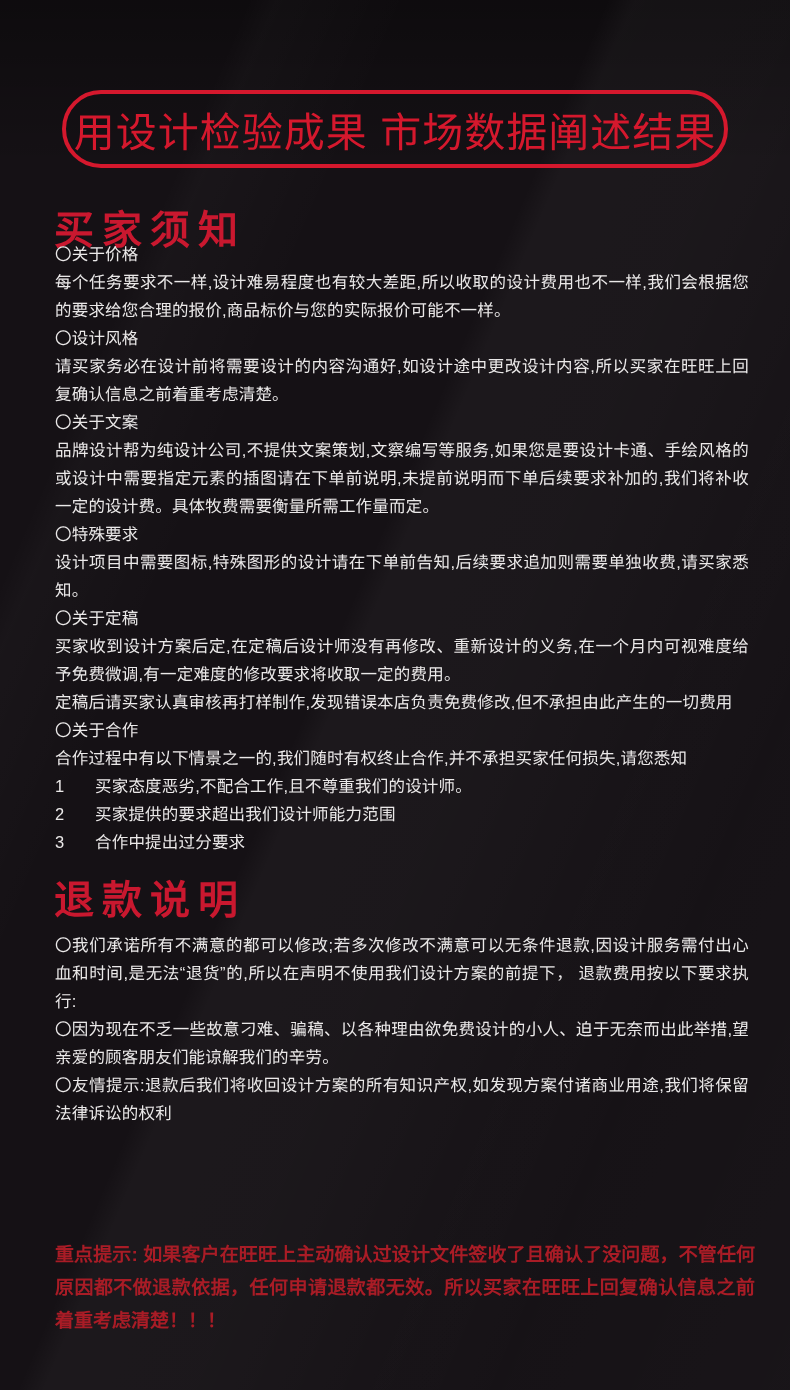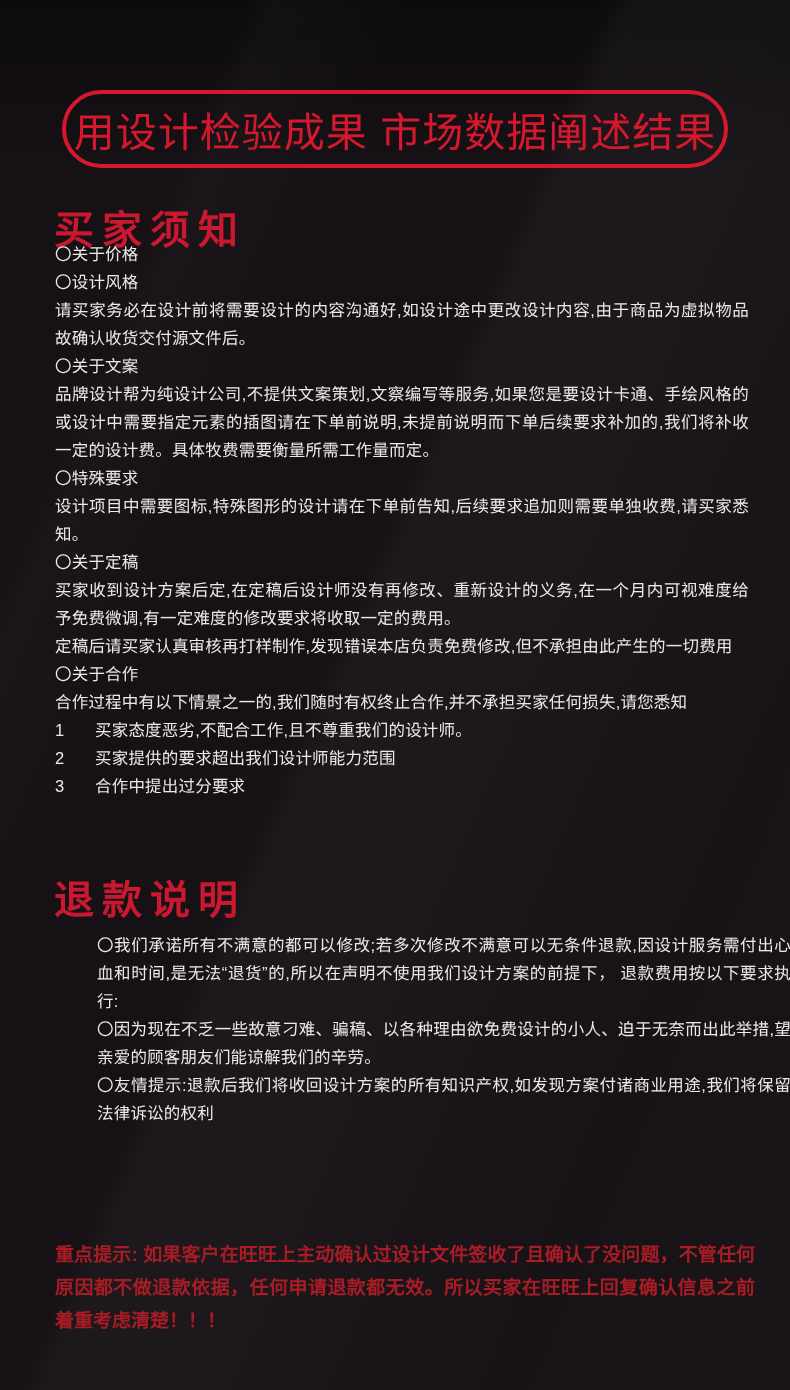--- a/index.html
+++ b/index.html
@@ -40,21 +40,21 @@
   .title-buyer{top:198px;}
   .title-refund{top:868px;}
   .flow{
     position:absolute;left:55px;width:694px;
     color:#ebe9e9;
     font-size:16.5px;
     line-height:28px;
     letter-spacing:0.2px;
   }
   .flow-buyer{top:240px;}
-  .flow-refund{top:931px;margin-left:42px;}
+  .flow-refund{top:931px;}
   .row-h{text-align:left;}
   .row-p{text-align:justify;text-justify:inter-ideograph;}
   .row-n{display:flex;}
   .row-n .num{flex:none;width:40px;}
   .row-n .txt{flex:1;}
   .tiers{
     display:flex;justify-content:space-between;
     width:678px;
     color:#bb1322;
     font-size:17.5px;
@@ -76,22 +76,23 @@
 <div class="page">
 
   <div class="banner">
     <span>用设计检验成果 市场数据阐述结果</span>
   </div>
 
   <div class="sec-title title-buyer">买家须知</div>
 
   <div class="flow flow-buyer">
     <div class="row-h">〇关于价格</div>
+    <div class="row-p">每个任务要求不一样,设计难易程度也有较大差距,所以收取的设计费用也不一样,我们会根据您的要求给您合理的报价,商品标价与您的实际报价可能不一样。</div>
     <div class="row-h">〇设计风格</div>
-    <div class="row-p">请买家务必在设计前将需要设计的内容沟通好,如设计途中更改设计内容,由于商品为虚拟物品故确认收货交付源文件后。</div>
+    <div class="row-p">请买家务必在设计前将需要设计的内容沟通好,如设计途中更改设计内容,所以买家在旺旺上回复确认信息之前着重考虑清楚。</div>
     <div class="row-h">〇关于文案</div>
     <div class="row-p">品牌设计帮为纯设计公司,不提供文案策划,文察编写等服务,如果您是要设计卡通、手绘风格的或设计中需要指定元素的插图请在下单前说明,未提前说明而下单后续要求补加的,我们将补收一定的设计费。具体牧费需要衡量所需工作量而定。</div>
     <div class="row-h">〇特殊要求</div>
     <div class="row-p">设计项目中需要图标,特殊图形的设计请在下单前告知,后续要求追加则需要单独收费,请买家悉知。</div>
     <div class="row-h">〇关于定稿</div>
     <div class="row-p">买家收到设计方案后定,在定稿后设计师没有再修改、重新设计的义务,在一个月内可视难度给予免费微调,有一定难度的修改要求将收取一定的费用。</div>
     <div class="row-p">定稿后请买家认真审核再打样制作,发现错误本店负责免费修改,但不承担由此产生的一切费用</div>
     <div class="row-h">〇关于合作</div>
     <div class="row-p">合作过程中有以下情景之一的,我们随时有权终止合作,并不承担买家任何损失,请您悉知</div>
     <div class="row-n">

